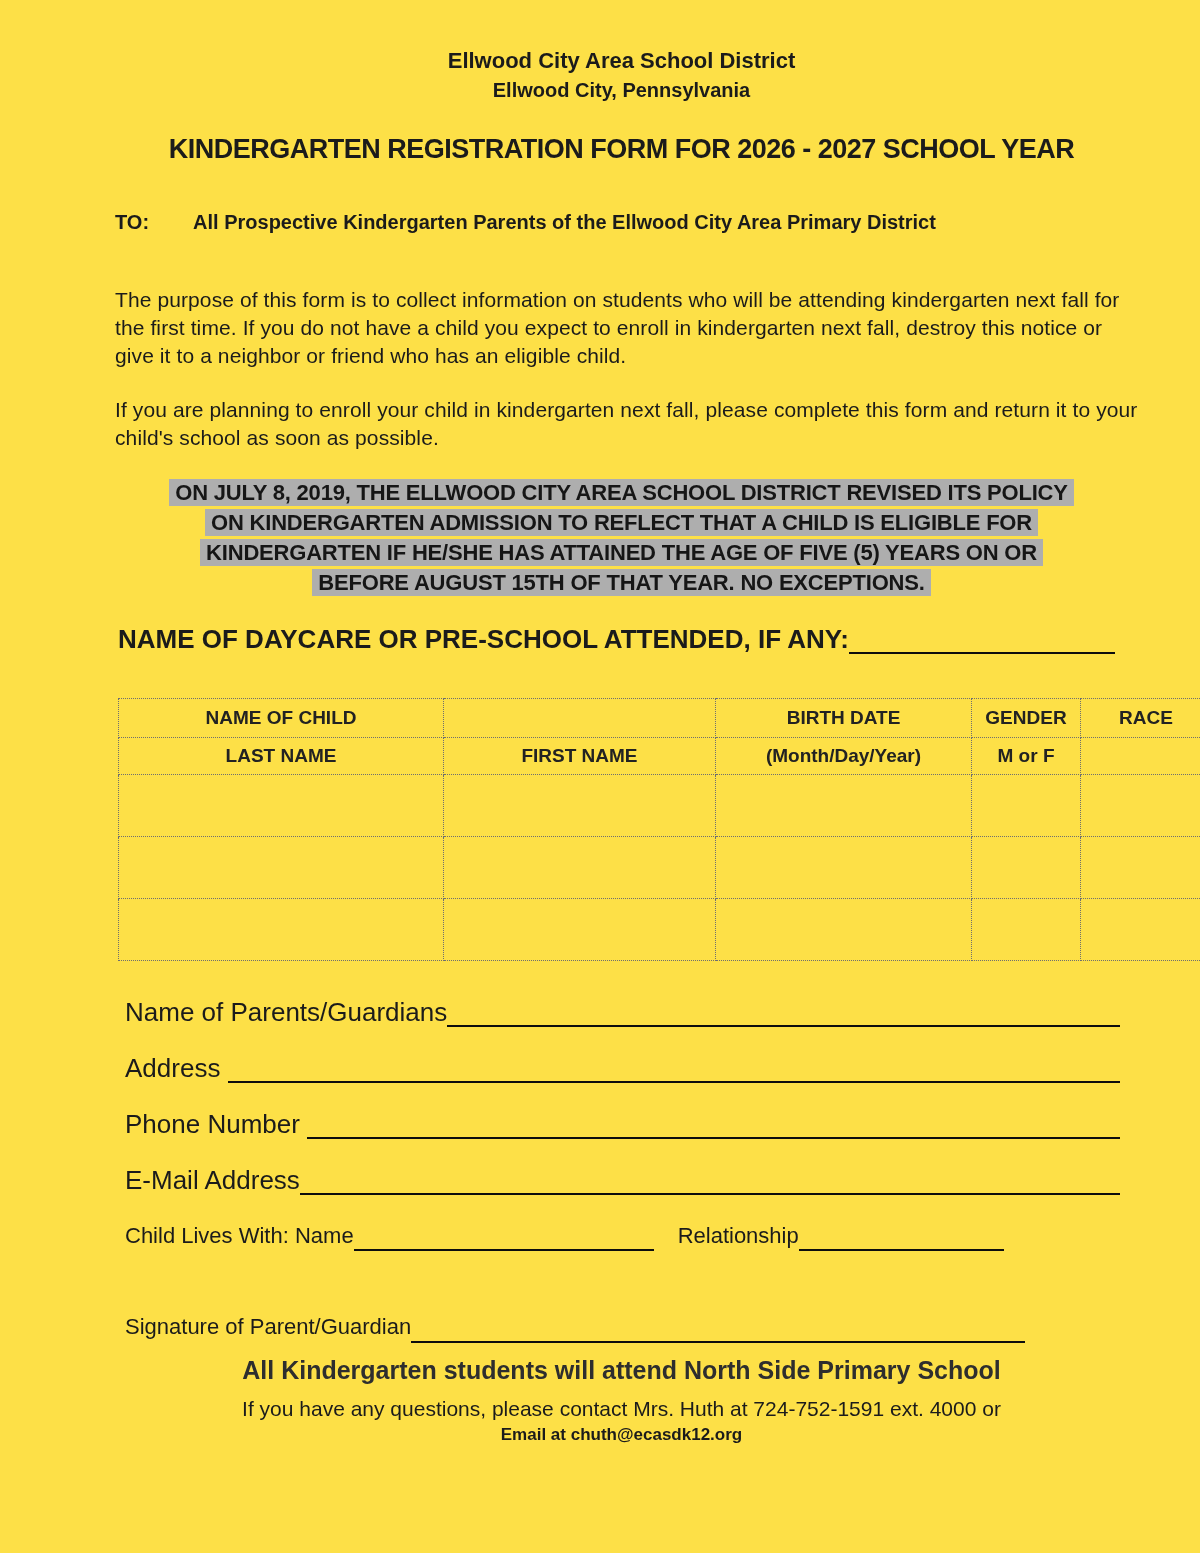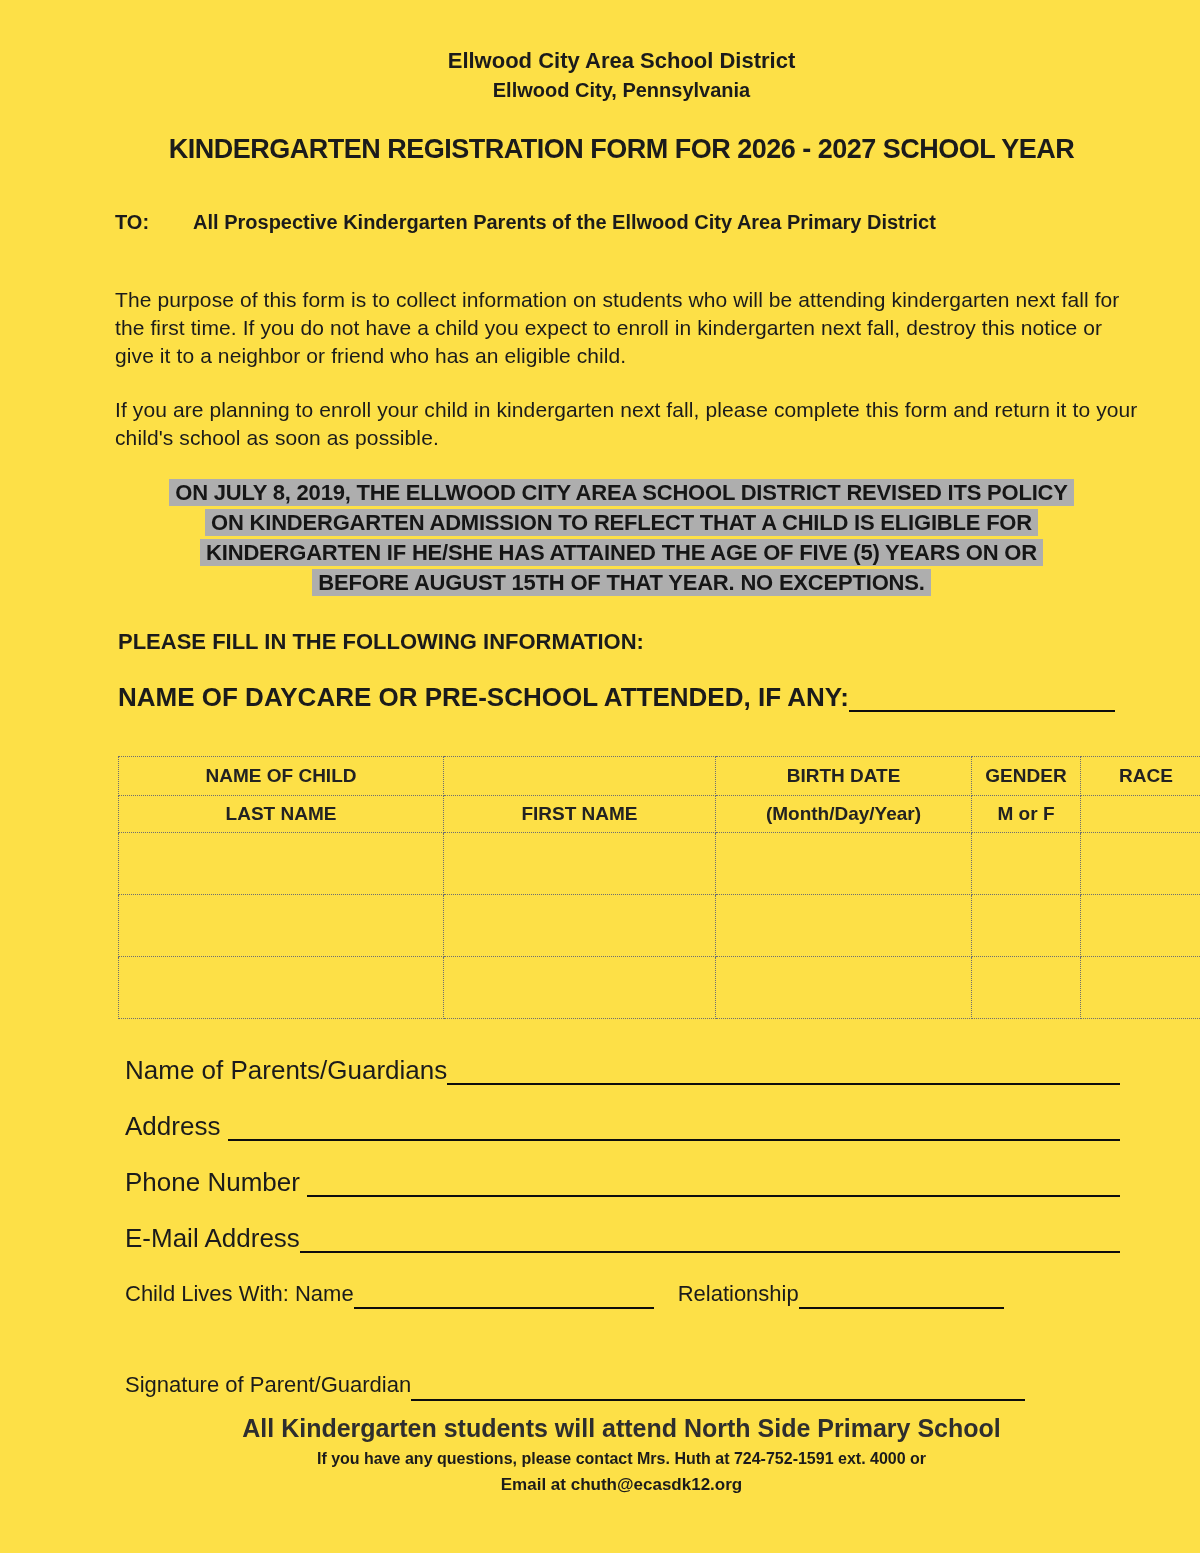--- a/index.html
+++ b/index.html
@@ -97,21 +97,21 @@
   .field-row .lbl{white-space:pre;}
   .split-row{display:flex;align-items:flex-end;font-size:22px;line-height:30px;}
   .split-row .gap{flex:0 0 24px;}
   .signature-row{
     display:flex;align-items:flex-end;
     font-size:22px;line-height:32px;
     margin:60px 175px 0 82px;
     justify-content:space-between;
   }
   .footer-line1{margin-top:10px;font-size:25px;font-weight:bold;line-height:34px;color:#2e2e2e;}
-  .footer-line2{margin-top:0;font-size:16px;font-weight:bold;line-height:28px;}
+  .footer-line2{margin-top:8px;font-size:21px;font-weight:normal;line-height:28px;}
   .footer-line3{font-size:17px;font-weight:bold;line-height:24px;}
 </style>
 </head>
 <body>
 
 <div class="page">
 
   <div class="centered doc-org">Ellwood City Area School District</div>
   <div class="centered doc-city">Ellwood City, Pennsylvania</div>
 
@@ -126,21 +126,20 @@
 
   <div class="para second">If you are planning to enroll your child in kindergarten next fall, please complete this form and return it to your child's school as soon as possible.</div>
 
   <div class="notice">
     <span class="hl">ON JULY 8, 2019, THE ELLWOOD CITY AREA SCHOOL DISTRICT REVISED ITS POLICY</span><br>
     <span class="hl">ON KINDERGARTEN ADMISSION TO REFLECT THAT A CHILD IS ELIGIBLE FOR</span><br>
     <span class="hl">KINDERGARTEN IF HE/SHE HAS ATTAINED THE AGE OF FIVE (5) YEARS ON OR</span><br>
     <span class="hl">BEFORE AUGUST 15TH OF THAT YEAR.  NO EXCEPTIONS.</span>
   </div>
 
-  <div class="section-heading">PLEASE FILL IN THE FOLLOWING INFORMATION:</div>
 
   <div class="daycare-row">
     <span class="lbl">NAME OF DAYCARE OR PRE-SCHOOL ATTENDED, IF ANY:</span>
     <span class="blank-line"></span>
   </div>
 
   <table class="child-table">
     <colgroup>
       <col class="col-last">
         <col class="col-first">

